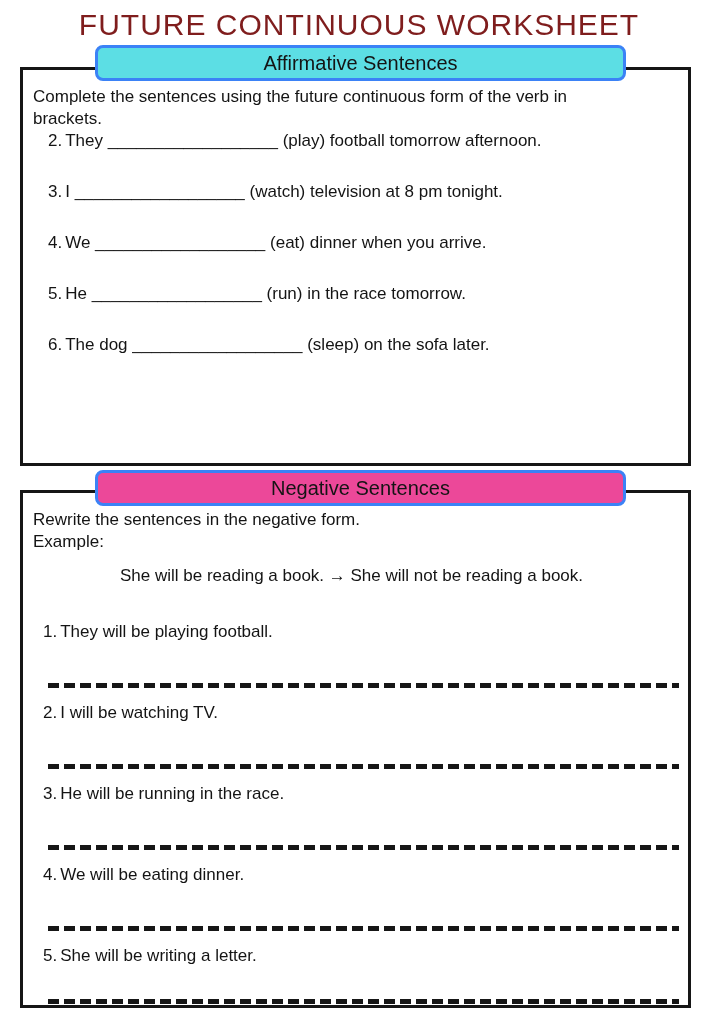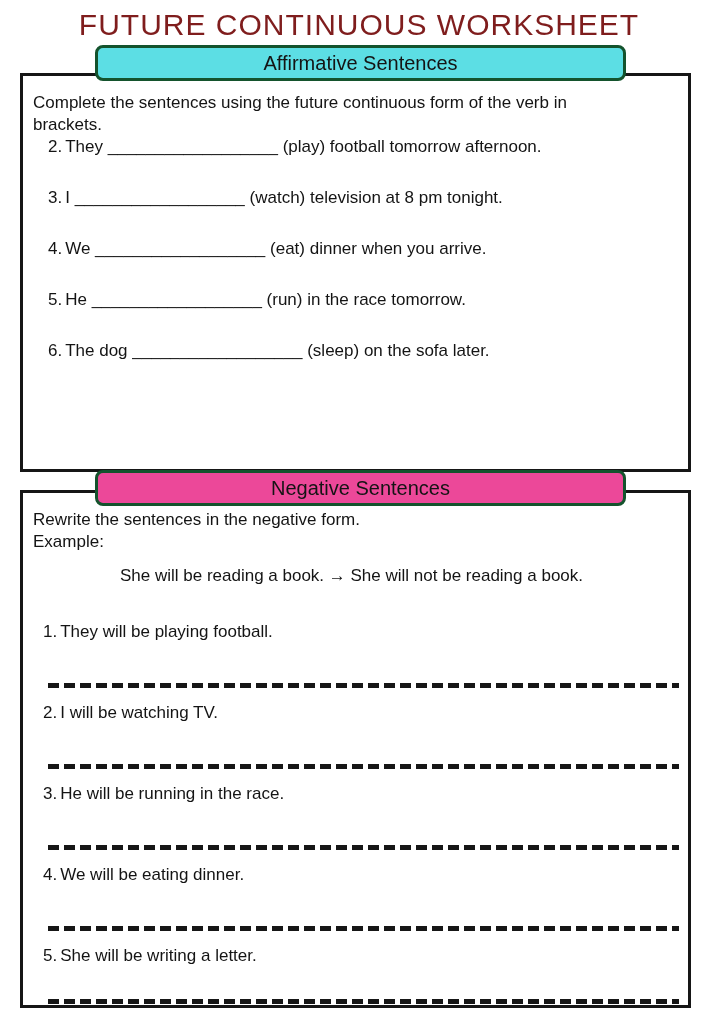--- a/index.html
+++ b/index.html
@@ -22,40 +22,40 @@
     font-size: 30px;
     font-weight: 500;
     letter-spacing: 1px;
     color: #7f1d1d;
   }
   .section-header {
     position: absolute;
     left: 95px;
     width: 531px;
     height: 36px;
-    border: 3px solid #14532d;
+    border: 3px solid #3b82f6;
     border-radius: 8px;
     display: flex;
     align-items: center;
     justify-content: center;
     font-size: 20px;
     z-index: 2;
     color: #141414;
   }
   .header-affirmative { top: 45px; background: #5cdee4; }
   .header-negative { top: 470px; background: #ec4899; }
   .content-box {
     position: absolute;
     left: 20px;
     width: 671px;
     border: 3px solid #161616;
     background: #ffffff;
     z-index: 1;
   }
-  .box-affirmative { top: 73px; height: 399px; padding: 16px 20px 8px 10px; }
+  .box-affirmative { top: 67px; height: 399px; padding: 16px 20px 8px 10px; }
   .box-negative { top: 490px; height: 518px; padding: 16px 20px 0 10px; }
   .instruction {
     font-size: 17px;
     line-height: 22px;
     max-width: 600px;
   }
   .aff-item {
     font-size: 17px;
     line-height: 22px;
     margin-left: 15px;

